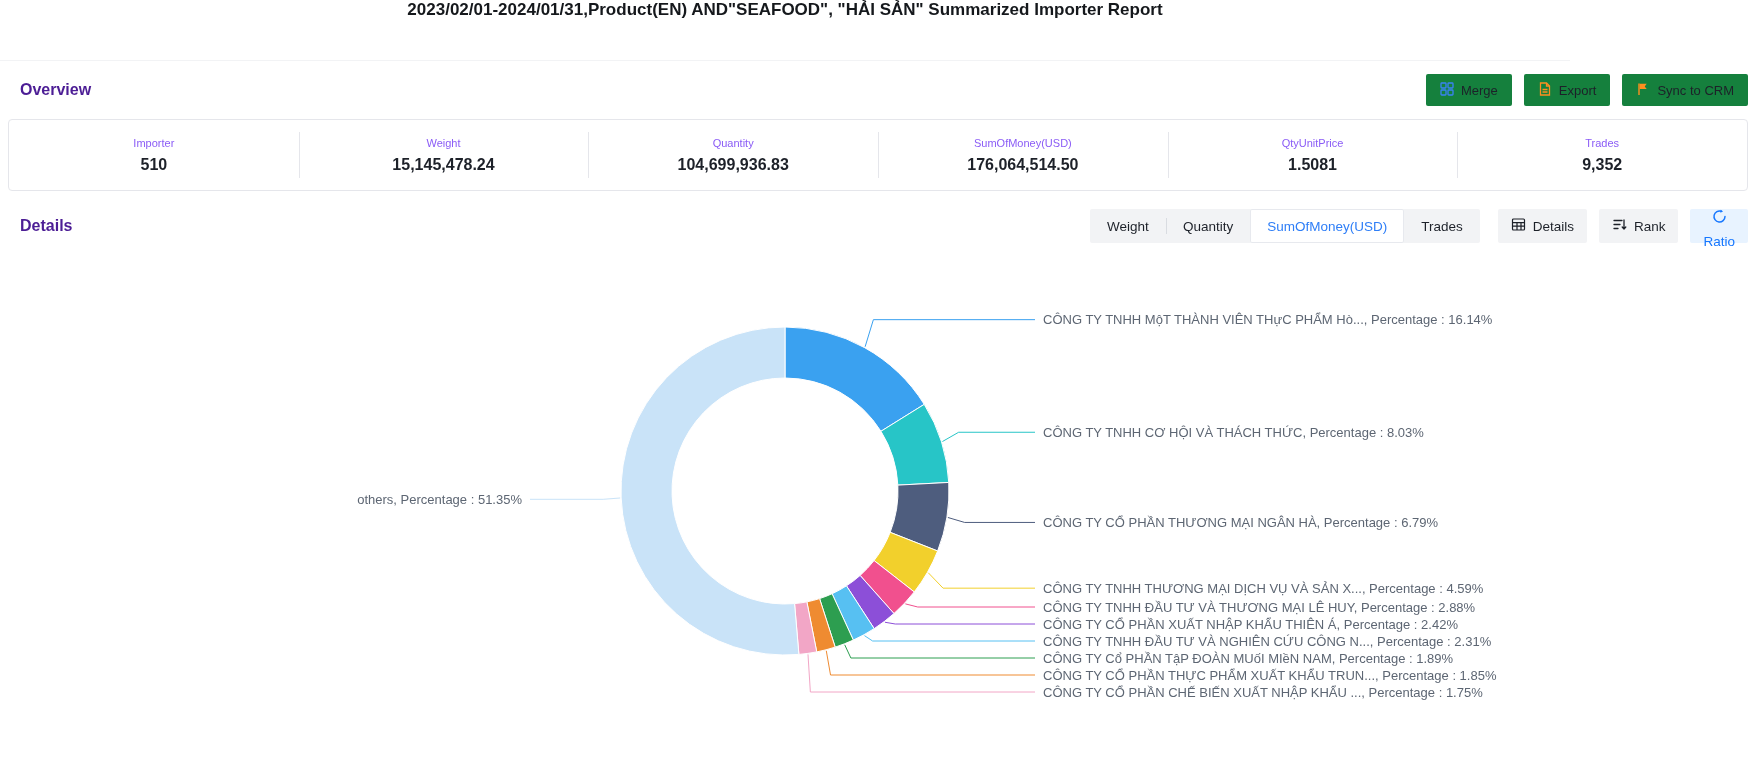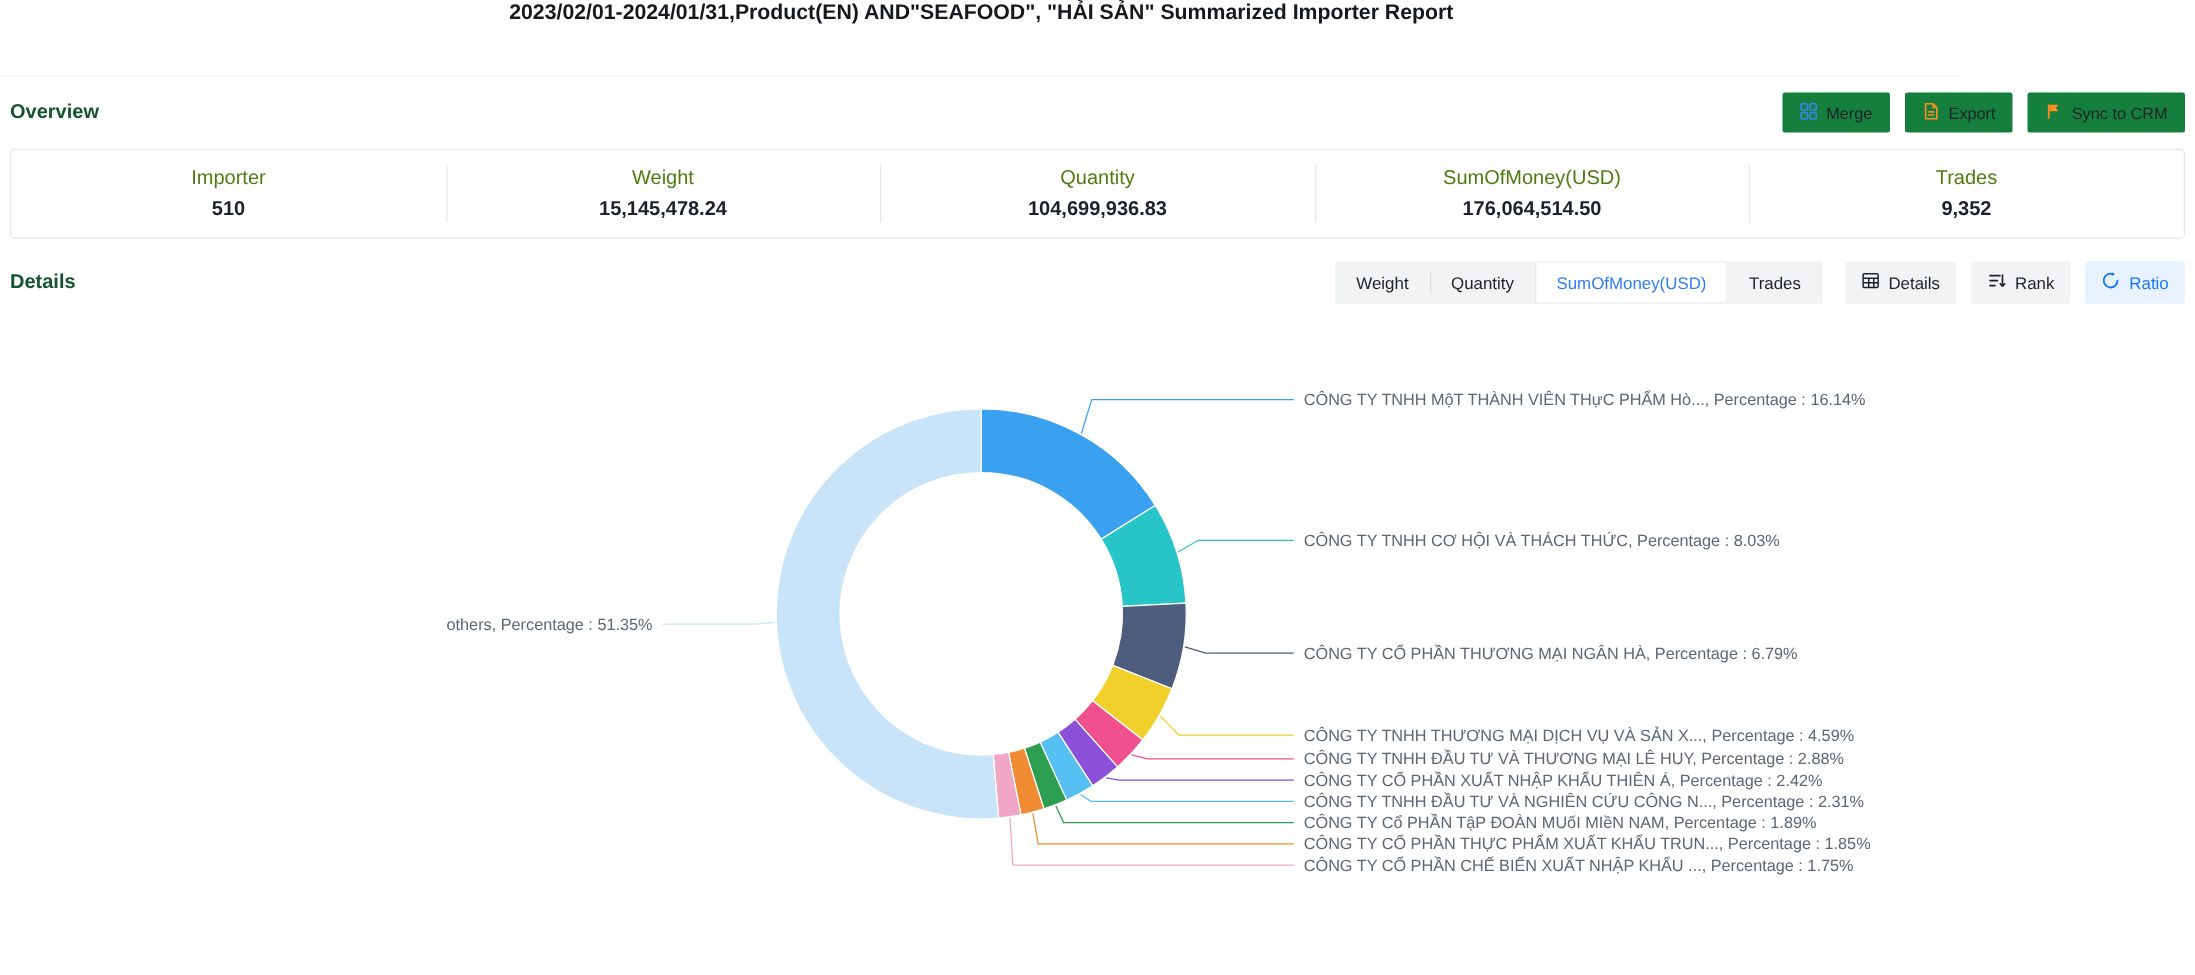--- a/index.html
+++ b/index.html
@@ -3,41 +3,41 @@
 <meta charset="utf-8">
 <style>
   html,body{margin:0;padding:0;background:#fff;width:1756px;height:780px;overflow:hidden;
     font-family:"Liberation Sans","DejaVu Sans",sans-serif;color:#1d2129;}
   .title-bar{height:60px;display:flex;align-items:flex-start;justify-content:center;width:1570px;
     border-bottom:1px solid #f2f3f5;}
   .page-title{font-size:17px;font-weight:700;color:#15181c;margin:0;}
   .section-row{display:flex;align-items:center;justify-content:space-between;padding:0 8px;}
   .overview-row{height:58px;}
   .details-row{height:66px;padding-top:2px;}
-  .section-heading{font-size:16px;font-weight:700;color:#14532d;margin:0;}
+  .section-heading{font-size:16px;font-weight:700;color:#4c1d95;margin:12px;}
   .actions{display:flex;gap:12px;}
   .btn{height:32px;padding:0 14px;background:#15803d;border:none;border-radius:2px;
     font-size:13px;color:#1d2129;display:inline-flex;align-items:center;gap:7px;cursor:pointer;
     font-family:inherit;}
   .stats-bar{margin:0 8px;border:1px solid #e5e6eb;border-radius:4px;display:flex;height:70px;background:#fff;}
   .stat{flex:1;display:flex;flex-direction:column;align-items:center;justify-content:center;gap:7px;position:relative;}
   .stat + .stat::before{content:"";position:absolute;left:0;top:12px;bottom:12px;width:1px;background:#e5e6eb;}
-  .stat-label{font-size:16px;color:#4d7c0f;}
+  .stat-label{font-size:11px;color:#8b5cf6;}
   .stat-value{font-size:16px;font-weight:700;color:#1d2129;}
   .controls{display:flex;align-items:center;gap:18px;}
   .seg{display:flex;background:#f2f3f5;border-radius:2px;}
   .tab{position:relative;border:none;background:transparent;padding:0 17px;height:34px;
     font-size:13.5px;color:#1d2129;cursor:pointer;font-family:inherit;}
   .tab + .tab::before{content:"";position:absolute;left:0;top:9px;height:16px;width:1px;background:#d9dce1;}
   .tab.active{background:#fff;color:#2e7ef7;border-radius:2px;box-shadow:inset 0 0 0 1px #e7e9ee;}
   .tab.active::before,.tab.active + .tab::before{display:none;}
   .view-buttons{display:flex;gap:12px;}
   .vbtn{height:34px;padding:0 13px;background:#f2f3f5;border:none;border-radius:2px;
     font-size:13.5px;color:#1d2129;display:inline-flex;align-items:center;gap:7px;cursor:pointer;font-family:inherit;}
-  .vbtn.active{background:#e8f3ff;color:#1677ff;}
+  .vbtn.active{background:#e8f3ff;color:#1677ff;flex-direction:column;}
   .chart-area{position:relative;height:522px;}
   .chart-area svg{display:block;}
   .pie-label{font-size:13px;fill:#5d6673;}
 </style>
 </head>
 <body>
 
 <div class="title-bar">
   <h1 class="page-title">2023/02/01-2024/01/31,Product(EN) AND"SEAFOOD", "HẢI SẢN" Summarized Importer Report</h1>
 </div>
@@ -85,20 +85,24 @@
     <div class="stat-label">Weight</div>
     <div class="stat-value">15,145,478.24</div>
   </div>
   <div class="stat">
     <div class="stat-label">Quantity</div>
     <div class="stat-value">104,699,936.83</div>
   </div>
   <div class="stat">
     <div class="stat-label">SumOfMoney(USD)</div>
     <div class="stat-value">176,064,514.50</div>
+  </div>
+  <div class="stat">
+    <div class="stat-label">QtyUnitPrice</div>
+    <div class="stat-value">1.5081</div>
   </div>
   <div class="stat">
     <div class="stat-label">Trades</div>
     <div class="stat-value">9,352</div>
   </div>
 </div>
 
 <div class="section-row details-row">
   <h2 class="section-heading">Details</h2>
   <div class="controls">

